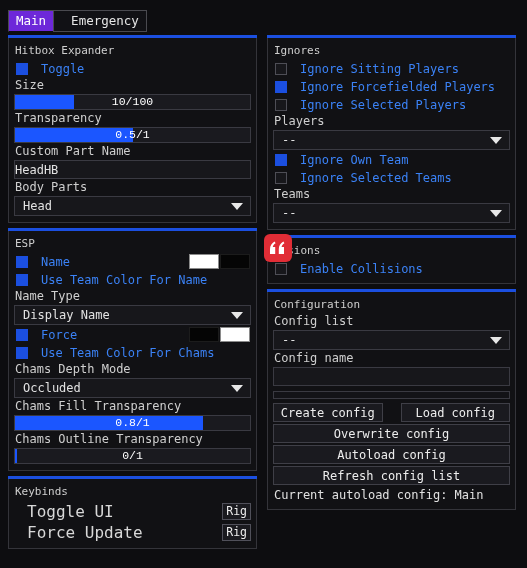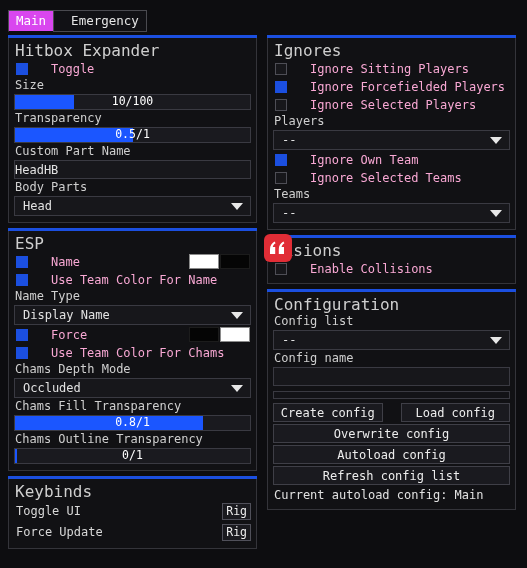--- a/index.html
+++ b/index.html
@@ -41,21 +41,21 @@
     background: #111115;
     border: 1px solid #4a4a50;
     color: #e6e6e6;
     font-size: 12.5px;
     line-height: 1;
     box-sizing: border-box;
     white-space: nowrap;
   }
   .tab + .tab { margin-left: -1px; padding-left: 17px; }
   .tab.active {
-    background: #d946ef;
+    background: #6d28d9;
     border-bottom-color: #0d0d10;
     color: #ffffff;
   }
 
   
   .col {
     position: absolute;
     top: 38px;
     width: 249px;
   }
@@ -74,21 +74,21 @@
   }
   .group::before {
     content: "";
     position: absolute;
     left: -1px; right: -1px; top: -3px;
     height: 3px;
     background: #1b4fe0;
   }
   .grouptitle {
     color: #cfcfcf;
-    font-size: 16px;
+    font-size: 11px;
     line-height: 15px;
     margin: 1px 0 2px 1px;
     white-space: nowrap;
   }
   .label {
     color: #cfcfcf;
     font-size: 12px;
     line-height: 15px;
     margin: 1px 0 1px 1px;
     white-space: nowrap;
@@ -109,23 +109,23 @@
     border: 1px solid #4e4e56;
     background: #17171b;
     flex: 0 0 auto;
     margin-left: 2px;
   }
   .cb.on {
     background: #1b4fe0;
     border-color: #1b4fe0;
   }
   .cbtext {
-    margin-left: 23px;
-    font-size: 12px;
-    color: #f9a8d4;
+    margin-left: 13px;
+    font-size: 12px;
+    color: #3b82f6;
     line-height: 1;
     white-space: nowrap;
   }
   .swatches {
     position: absolute;
     right: 1px;
     top: 1px;
     display: flex;
     gap: 1px;
   }
@@ -139,20 +139,21 @@
 
   
   .slider {
     position: relative;
     height: 16px;
     background: #1a1a1f;
     border: 1px solid #3a3a42;
     box-sizing: border-box;
     margin: 1px 0 1px 0;
     overflow: hidden;
+    font-family: Liberation Mono, monospace;
   }
   .slider .fill {
     position: absolute;
     left: 0; top: 0; bottom: 0;
     background: #1b56ff;
   }
   .slider .val {
     position: absolute;
     left: 0; right: 0; top: 0; bottom: 0;
     display: flex;
@@ -226,23 +227,23 @@
 
   
   .kbrow {
     display: flex;
     align-items: center;
     justify-content: space-between;
     height: 20px;
     margin: 1px 0;
   }
   .kbname {
-    font-size: 12px;
+    font-size: 16px;
     color: #d8d8d8;
-    margin-left: 2px;
+    margin-left: 13px;
     white-space: nowrap;
   }
   .kbbtn {
     min-width: 26px;
     height: 17px;
     background: #1a1a1f;
     border: 1px solid #50505a;
     box-sizing: border-box;
     display: flex;
     align-items: center;

